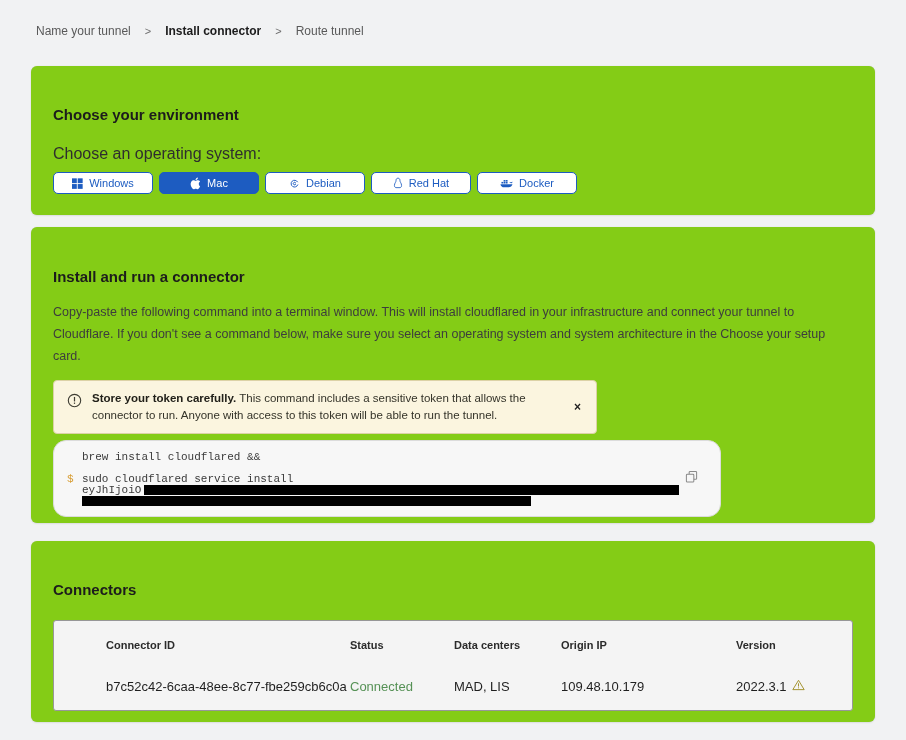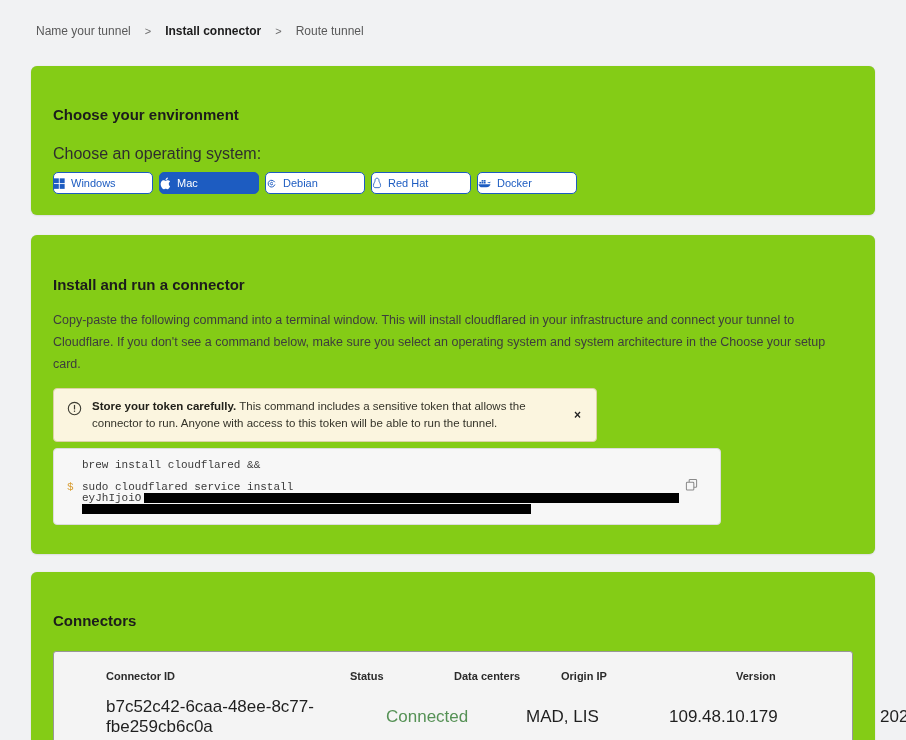--- a/index.html
+++ b/index.html
@@ -27,30 +27,30 @@
 
   
   .card {
     background: #84cc16;
     border-radius: 6px;
     box-shadow: 0 0 1px rgba(0,0,0,.18), 0 1px 2px rgba(0,0,0,.07);
     margin: 0 31px;
     padding: 28px 22px 21px 22px;
   }
   .card-env { margin-top: 28px; }
-  .card-install { margin-top: 20px; padding-bottom: 29px; }
+  .card-install { margin-top: 12px; padding-bottom: 6px; }
   .card-connectors { margin-top: 18px; padding-bottom: 11px; }
   .card-title { font-size: 15px; font-weight: bold; color: #1c1c1c; }
 
   
   .os-label { margin-top: 22px; font-size: 16px; color: #2e2e2e; }
   .os-row { display: flex; gap: 6px; margin-top: 9px; }
   .os-btn {
     width: 100px; height: 22px;
-    display: flex; align-items: center; justify-content: flex-start; gap: 6px;
+    display: flex; align-items: center; justify-content: center; gap: 6px;
     background: #fff;
     border: 1px solid #1d5cc1;
     border-radius: 5px;
     color: #1d5cc1;
     font-size: 11px;
     font-family: inherit;
     padding: 0;
     cursor: pointer;
   }
   .os-btn.selected { background: #1d5cc1; color: #fff; }
@@ -83,21 +83,21 @@
     transform: translateY(-50%);
     font-size: 12px; font-weight: bold; color: #222;
     cursor: pointer; line-height: 1;
   }
 
   .codeblock {
     margin-top: 6px;
     width: 668px;
     background: #f7f7f7;
     border: 1px solid #dcdcdc;
-    border-radius: 4px;
+    border-radius: 13px;
     padding: 11px 20px 9px 13px;
     font-family: "Liberation Mono", monospace;
     font-size: 11px;
     color: #3a3a3a;
     position: relative;
   }
   .code-line { display: flex; height: 11px; align-items: center; white-space: pre; }
   .code-gutter { width: 15px; flex: none; color: #d79b2f; }
   .redact-inline { display: inline-block; width: 535px; height: 10px; background: #000; margin-left: 3px; flex: none; }
   .redact-block { width: 449px; height: 10px; background: #000; }
@@ -114,21 +114,21 @@
     border: 1px solid #979797;
     border-radius: 3px;
     padding: 18px 0 16px 52px;
   }
   .tbl-grid {
     display: grid;
     grid-template-columns: 244px 104px 107px 175px auto;
     align-items: center;
   }
   .tbl-head { font-size: 11px; font-weight: bold; color: #2b2b2b; }
-  .tbl-vals { margin-top: 15px; font-size: 17px; color: #1f1f1f; gap: 36px; }
+  .tbl-vals { margin-top: 28px; font-size: 13px; color: #1f1f1f; }
   .status-connected { color: #559155; }
   .version-cell { display: flex; align-items: center; gap: 5px; }
 </style>
 </head>
 <body>
 
 <nav class="breadcrumb">
   <span class="crumb">Name your tunnel</span>
   <span class="crumb-sep">&gt;</span>
   <span class="crumb active">Install connector</span>

